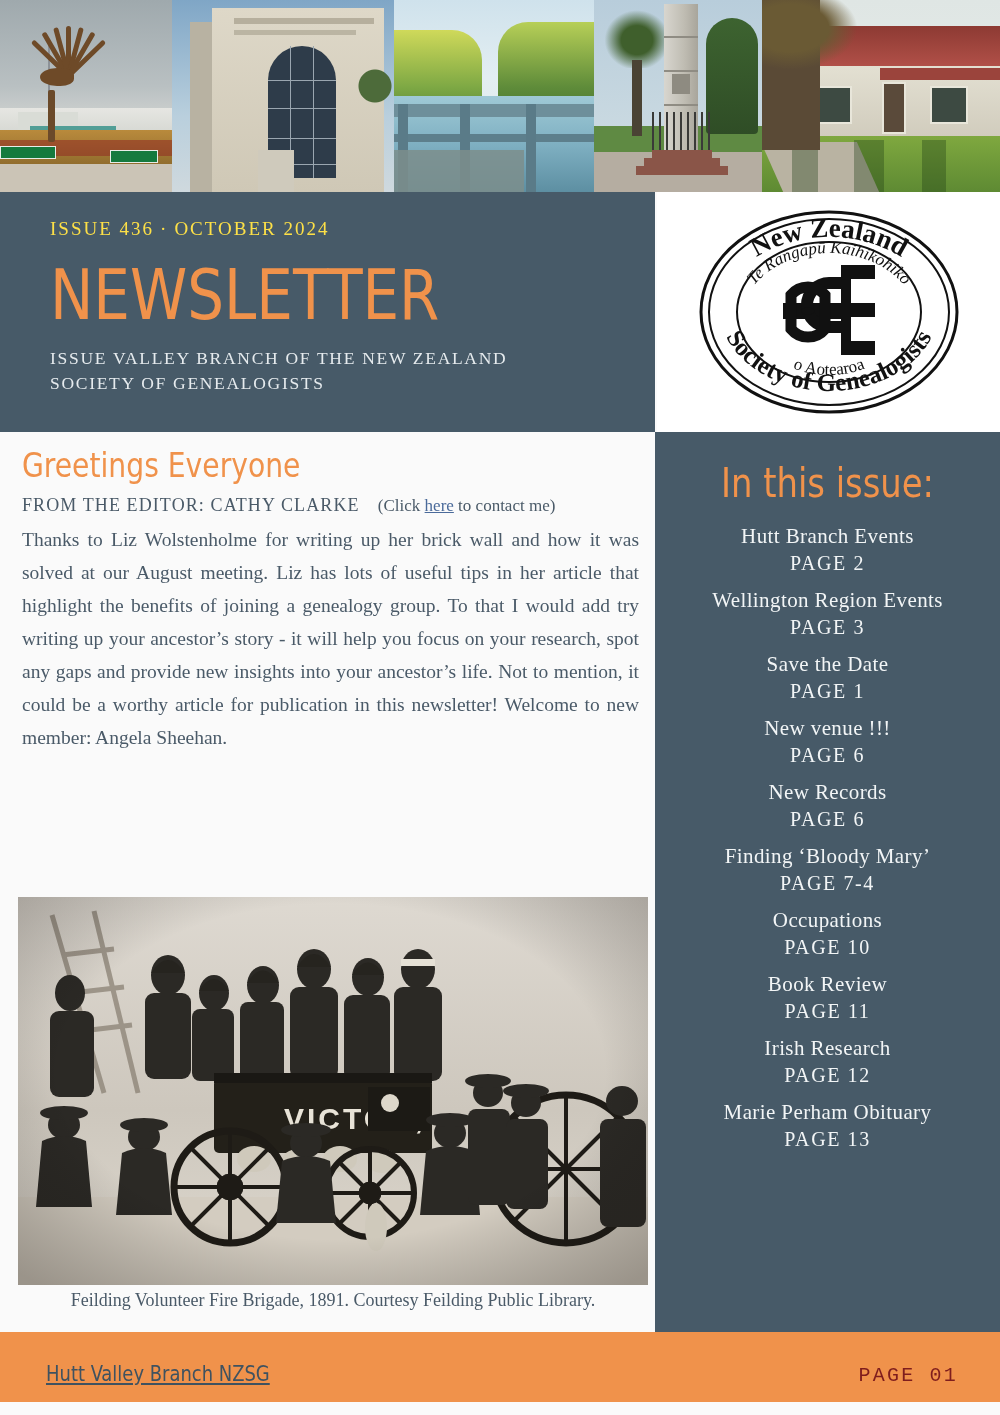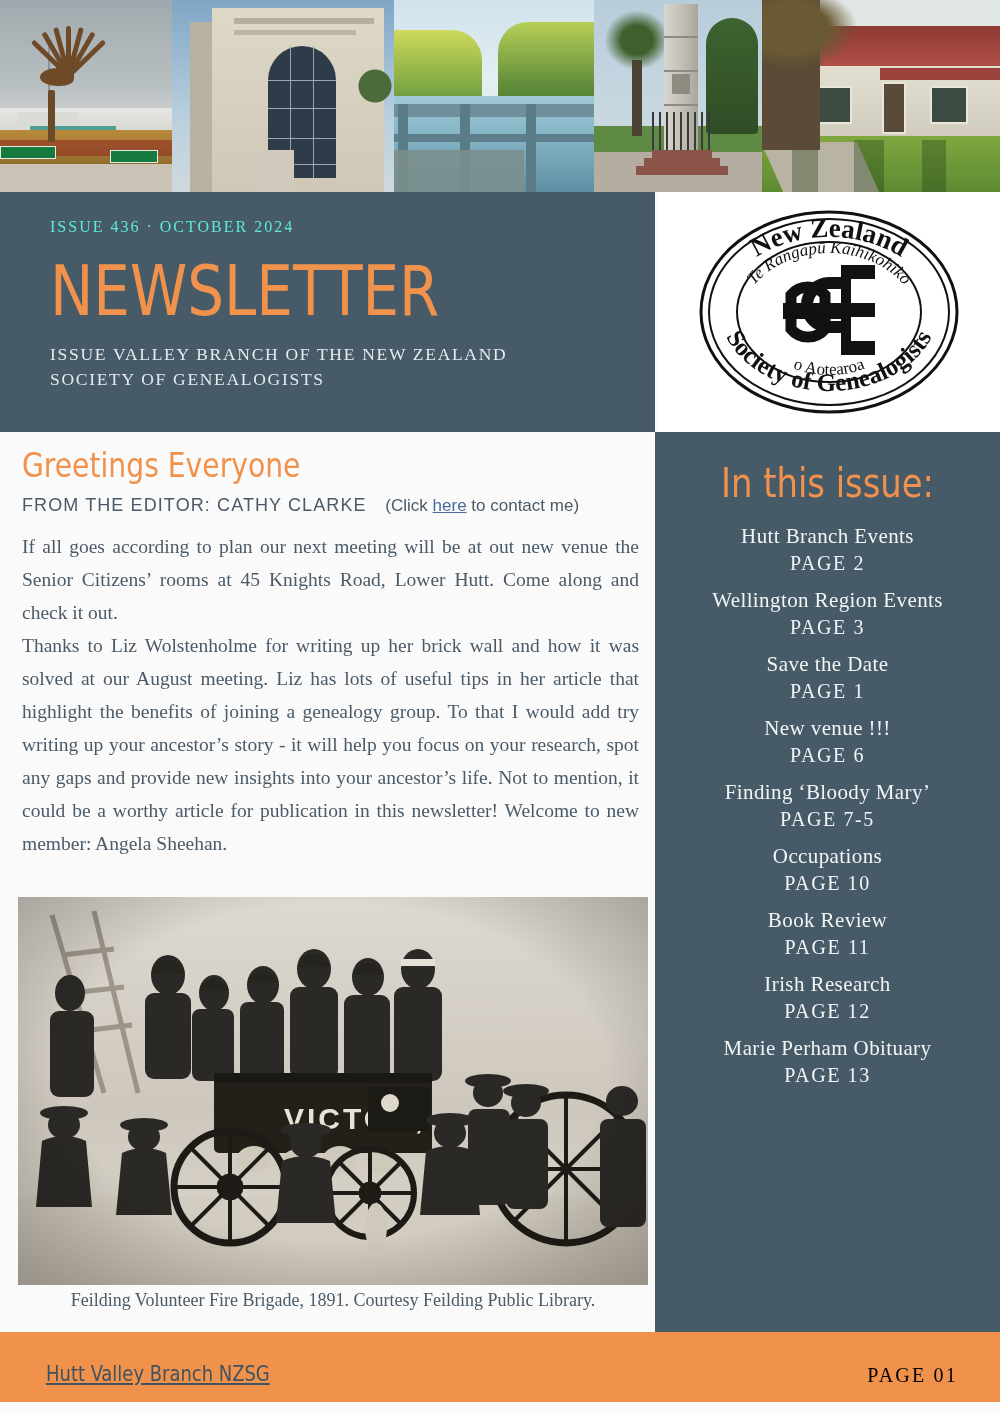--- a/index.html
+++ b/index.html
@@ -113,23 +113,23 @@
   .masthead {
     position: absolute;
     left: 0; top: 192px;
     width: 655px; height: 240px;
     background: #475a68;
     box-sizing: border-box;
     padding: 26px 0 0 50px;
   }
   .issue-line {
     font-family: "Liberation Serif", serif;
-    font-size: 16px;
+    font-size: 19px;
     letter-spacing: 2.0px;
-    color: #5eead4;
+    color: #fde047;
   }
   .issue-line .dot { padding: 0 6px; }
   .nl-title {
     margin-top: 18px;
     font-family: "DejaVu Sans Condensed", "Liberation Sans Narrow", "Liberation Sans", sans-serif;
     font-size: 70px;
     line-height: 74px;
     font-weight: 400;
     color: #f0924b;
     letter-spacing: 0px;
@@ -168,25 +168,25 @@
   .greeting {
     font-family: "DejaVu Sans Condensed", "Liberation Sans Narrow", "Liberation Sans", sans-serif;
     font-size: 33px;
     color: #f0924b;
     letter-spacing: 0px;
     transform: scaleX(0.95);
     transform-origin: left center;
     margin: 0 0 10px 4px;
   }
   .editor-line {
-    font-family: Liberation Sans, sans-serif;
+    font-family: Liberation Serif, serif;
     font-size: 18px;
     letter-spacing: 1.1px;
     color: #4a5a68;
-    margin: 0 0 14px 4px;
+    margin: 0 0 7px 4px;
   }
   .editor-line .paren {
     letter-spacing: 0;
     font-size: 17px;
     padding-left: 14px;
   }
   .editor-line a {
     color: #4a6a9a;
     text-decoration: underline;
   }
@@ -266,24 +266,24 @@
     font-family: "DejaVu Sans Condensed", "Liberation Sans Narrow", "Liberation Sans", sans-serif;
     font-size: 21px;
     color: #3f5260;
     text-decoration: underline;
     transform: scaleX(0.95);
     transform-origin: left center;
   }
   .footer-page {
     position: absolute;
     right: 42px; top: 32px;
-    font-family: Liberation Serif, serif;
+    font-family: Liberation Mono, monospace;
     font-size: 20px;
     letter-spacing: 2.2px;
-    color: #000000;
+    color: #7f1d1d;
   }
 </style>
 </head>
 <body>
 
 <div class="page">
 
   <div class="banner">
 
     <div class="banner-photo bp1">
@@ -428,21 +428,20 @@
   </div>
 
   <div class="main-col">
     <div class="greeting">Greetings Everyone</div>
     <div class="editor-line">
       <span>FROM THE EDITOR: CATHY CLARKE</span><span class="paren">
         <span>(Click </span><a href="#">here</a><span> to contact me)</span>
       </span>
     </div>
     <div class="body-text">
-      <p>If all goes according to plan our next meeting will be at out new venue the Senior Citizens’ rooms at 45 Knights Road, Lower Hutt. Come along and check it out.</p>
       <p>Thanks to Liz Wolstenholme for writing up her brick wall and how it was solved at our August meeting. Liz has lots of useful tips in her article that highlight the benefits of joining a genealogy group. To that I would add try writing up your ancestor’s story - it will help you focus on your research, spot any gaps and provide new insights into your ancestor’s life. Not to mention, it could be a worthy article for publication in this newsletter! Welcome to new member: Angela Sheehan.</p>
     </div>
   </div>
 
   <div class="photo-frame">
     <svg width="630" height="388" viewBox="0 0 630 388">
       <defs>
         <linearGradient id="bg" x1="0" y1="0" x2="0" y2="1">
           <stop offset="0%" stop-color="#ded9d1"></stop>
             <stop offset="55%" stop-color="#cdc7bd"></stop>
@@ -603,22 +602,26 @@
       </div>
       <div class="toc-item">
         <div class="toc-title">Save the Date</div>
         <div class="toc-page">PAGE 1</div>
       </div>
       <div class="toc-item">
         <div class="toc-title">New venue !!!</div>
         <div class="toc-page">PAGE 6</div>
       </div>
       <div class="toc-item">
+        <div class="toc-title">New Records</div>
+        <div class="toc-page">PAGE 6</div>
+      </div>
+      <div class="toc-item">
         <div class="toc-title">Finding ‘Bloody Mary’</div>
-        <div class="toc-page">PAGE 7-5</div>
+        <div class="toc-page">PAGE 7-4</div>
       </div>
       <div class="toc-item">
         <div class="toc-title">Occupations</div>
         <div class="toc-page">PAGE 10</div>
       </div>
       <div class="toc-item">
         <div class="toc-title">Book Review</div>
         <div class="toc-page">PAGE 11</div>
       </div>
       <div class="toc-item">

